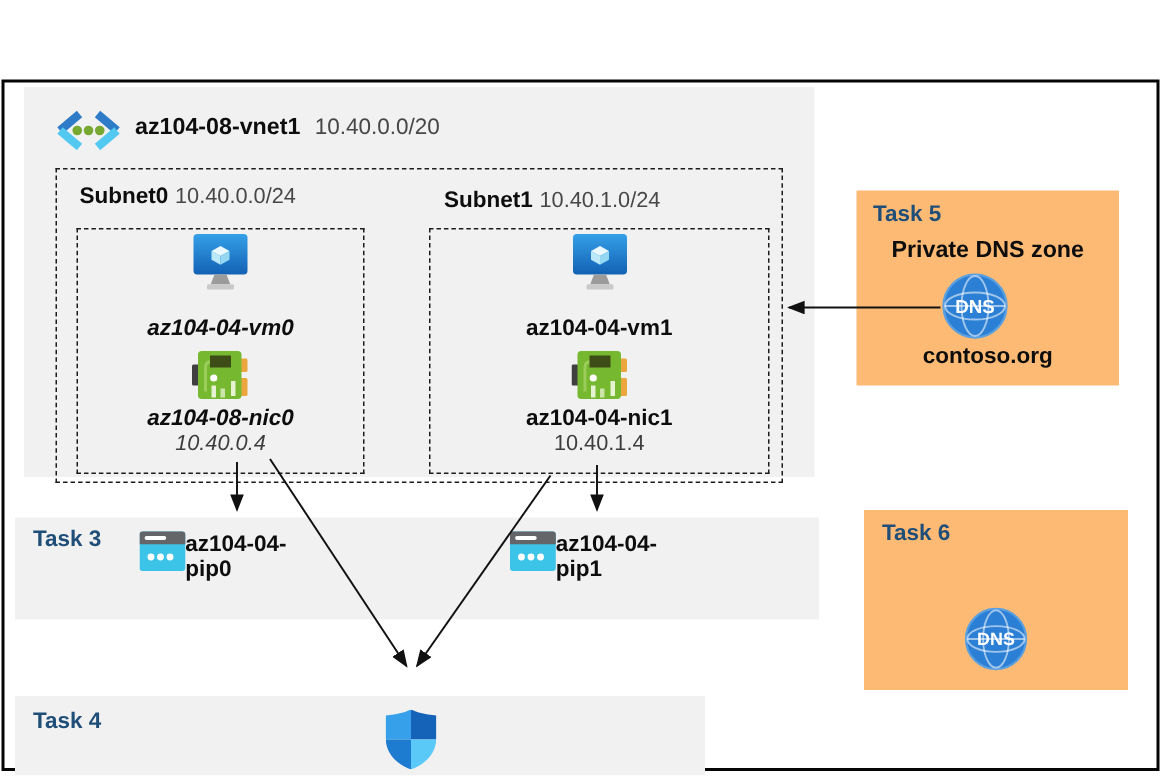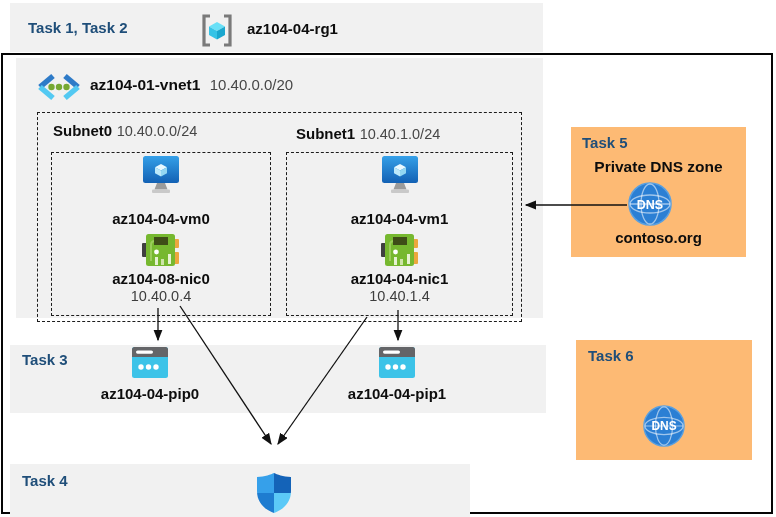--- a/index.html
+++ b/index.html
@@ -13,68 +13,57 @@
   .frame{position:absolute;left:1px;top:53px;width:772px;height:461px;
          border:2px solid #050505;box-sizing:border-box;}
   .vnet-area{position:absolute;left:16px;top:58px;width:527px;height:260px;background:#f1f1f1;}
   .dashed{position:absolute;border:1.5px dashed #1c1c1c;box-sizing:border-box;}
   .outer-dashed{left:21px;top:54px;width:485px;height:210px;}
   .subnet-box{top:39px;height:164px;display:flex;flex-direction:column;align-items:center;}
   .sn-heading{position:absolute;white-space:nowrap;}
   .sn-heading .snname{font-weight:700;font-size:15px;color:#0d0d0d;}
   .vm-label,.nic-label{font-weight:700;font-size:15px;color:#0d0d0d;line-height:16px;}
   .ip-label{font-size:14.5px;color:#3d3d3d;line-height:15px;margin-top:2px;}
-  .pip-group{position:absolute;width:114px;display:flex;flex-direction:column;align-items:center;}
+  .pip-group{position:absolute;width:114px;display:flex;flex-direction:row;align-items:center;}
   .pip-group .rname{margin-top:7px;}
   .sidebox{position:absolute;background:#fdba74;}
   .ctr{position:absolute;left:0;width:100%;text-align:center;}
   .overlay{position:absolute;left:0;top:0;pointer-events:none;}
   svg text{font-family:"Liberation Sans",sans-serif;}
 </style>
 </head>
 <body>
 
 <div class="page">
 
-  <div class="band" style="left:10px;top:3px;width:533px;height:49px;">
-    <span class="tlabel abs" style="left:18px;top:16px;">Task 1, Task 2</span>
-    <svg class="abs" style="left:190px;top:10px;" width="34" height="35" viewBox="0 0 34 35">
-      <polyline points="10,3 4,3 4,32 10,32" fill="none" stroke="#7a7a7a" stroke-width="3.2"></polyline>
-      <polyline points="24,3 30,3 30,32 24,32" fill="none" stroke="#7a7a7a" stroke-width="3.2"></polyline>
-      <polygon points="17,9 25,13.5 17,18 9,13.5" fill="#69E0F7"></polygon>
-      <polygon points="9,13.5 17,18 17,26.5 9,22" fill="#36C3E6"></polygon>
-      <polygon points="25,13.5 17,18 17,26.5 25,22" fill="#1BA7CE"></polygon>
-    </svg>
-    <span class="rname abs" style="left:237px;top:17px;">az104-04-rg1</span>
-  </div>
 
   <div class="frame"></div>
 
   <div class="vnet-area">
     <svg class="abs" style="left:20px;top:15px;" width="46" height="28" viewBox="0 0 46 28">
       <polyline points="17,3 4,14" fill="none" stroke="#2E7BC8" stroke-width="5.5"></polyline>
       <polyline points="4,14 17,25" fill="none" stroke="#53C9F2" stroke-width="5.5"></polyline>
       <polyline points="29,3 42,14" fill="none" stroke="#2E7BC8" stroke-width="5.5"></polyline>
       <polyline points="42,14 29,25" fill="none" stroke="#53C9F2" stroke-width="5.5"></polyline>
       <circle cx="15.5" cy="14" r="3.2" fill="#76A832"></circle>
       <circle cx="23" cy="14" r="3.2" fill="#76A832"></circle>
       <circle cx="30.5" cy="14" r="3.2" fill="#76A832"></circle>
     </svg>
     <div class="abs" style="left:74px;top:18px;white-space:nowrap;">
-      <span class="rname" style="font-size:15.5px;">az104-01-vnet1</span>
+      <span class="rname" style="font-size:15.5px;">az104-08-vnet1</span>
       <span class="dim" style="font-size:15px;margin-left:5px;">10.40.0.0/20</span>
     </div>
 
     <div class="dashed outer-dashed">
 
       <div class="sn-heading" style="left:15px;top:9px;">
         <span class="snname">Subnet0</span>
         <span class="dim">10.40.0.0/24</span>
       </div>
-      <div class="dashed subnet-box" style="left:13px;width:220px;">
+      <div class="dashed subnet-box" style="left:13px;width:192px;font-style:italic;">
         <svg style="margin-top:3px;" width="40" height="46" viewBox="0 0 40 46">
           <defs>
               <linearGradient id="scr0" x1="0" y1="0" x2="0" y2="1">
             <stop offset="0" stop-color="#35A0E8"></stop>
                 <stop offset="1" stop-color="#1361B4"></stop>
           </linearGradient>
             </defs>
           <rect x="2" y="0" width="36" height="27" rx="2.5" fill="url(#scr0)"></rect>
           <polygon points="20,8 26,11.3 20,14.6 14,11.3" fill="#E9F9FF"></polygon>
           <polygon points="14,11.3 20,14.6 20,20.5 14,17.2" fill="#BCE9FA"></polygon>

